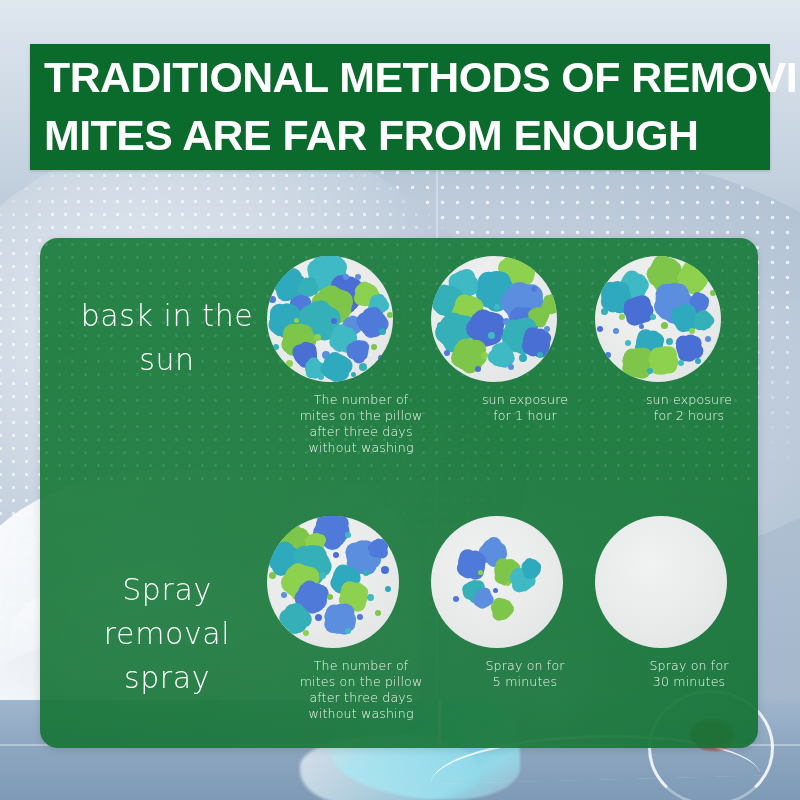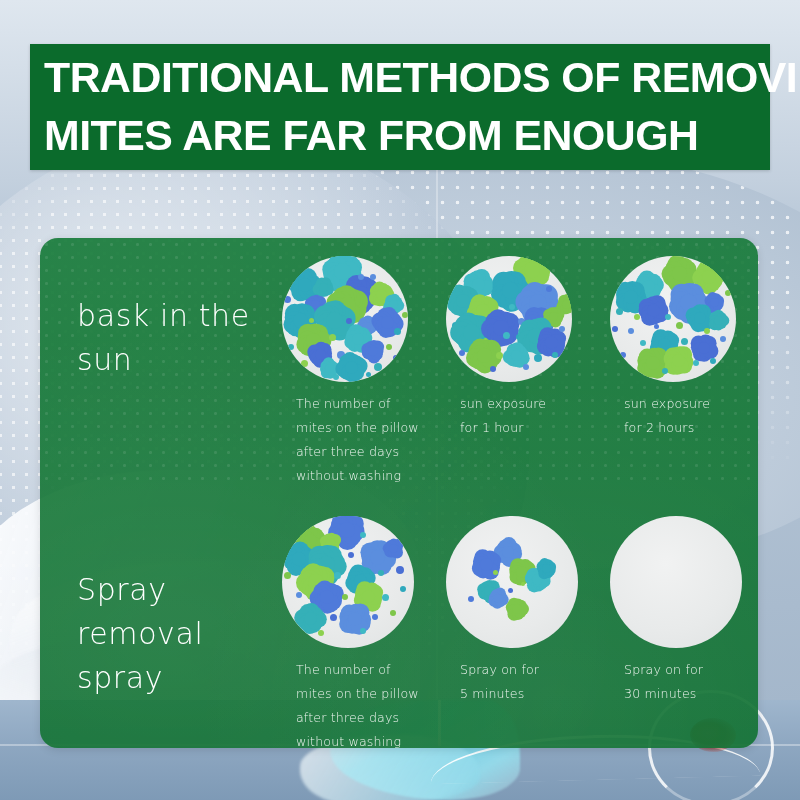--- a/index.html
+++ b/index.html
@@ -164,21 +164,21 @@
       linear-gradient(180deg, rgba(255,255,255,.04) 0%, rgba(0,0,0,.05) 100%);
     pointer-events:none;
   }
   .panel-dots{
     position:absolute;left:0;top:0;width:100%;height:48%;
     background-image:radial-gradient(circle, rgba(255,255,255,.10) 1.2px, rgba(255,255,255,0) 1.8px);
     background-size:13px 13px;
     pointer-events:none;
   }
 
-  .row{position:absolute;left:15px;width:100%;}
+  .row{position:absolute;left:0;width:100%;text-align:center;}
   .row-1{top:12px;height:240px;}
   .row-2{top:272px;height:236px;}
 
   .row-label{
     position:absolute;left:22px;top:44px;width:210px;
     color:#ffffff;
     font-family:"DejaVu Sans", sans-serif;
     font-weight:300;
     font-size:30px;
     line-height:44px;
@@ -200,21 +200,21 @@
     overflow:hidden;
   }
   .row-2 .dish{width:132px;height:132px;}
   .germ{position:absolute;border-radius:50%;}
   .caption{
     margin-top:10px;margin-left:16px;
     color:#eef5ef;
     font-family:"DejaVu Sans", sans-serif;
     font-weight:300;
     font-size:12.6px;
-    line-height:24px;
+    line-height:16px;
     letter-spacing:.15px;
     white-space:pre-line;
   }
 </style>
 </head>
 <body>
 
 <div id="stage">
 
   <div class="bg-base"></div>

